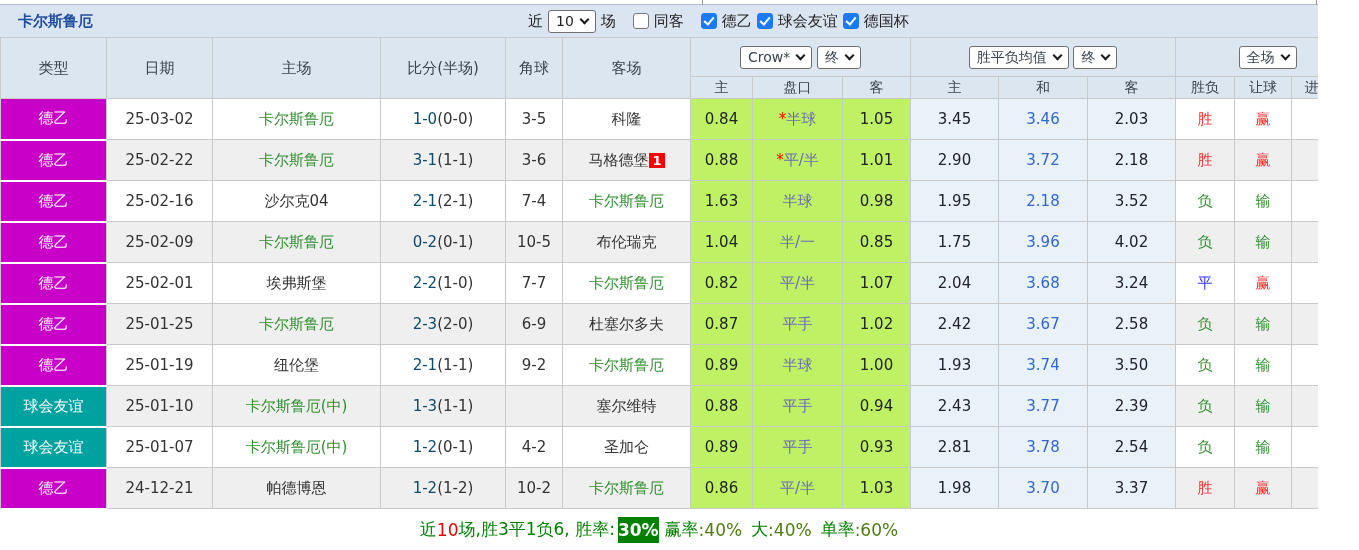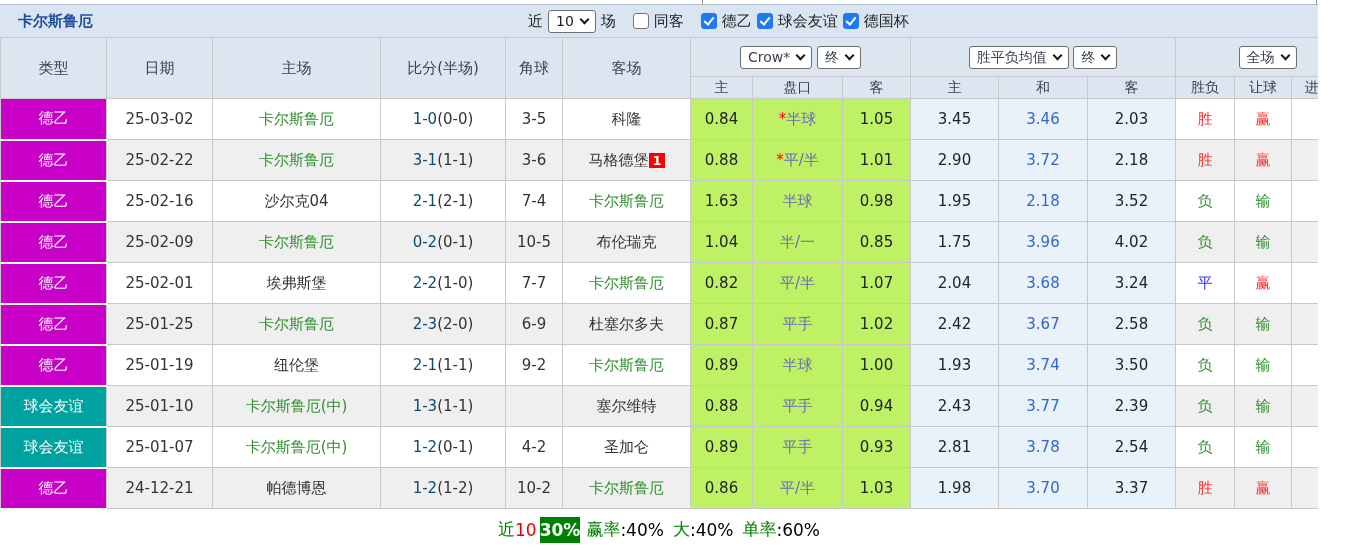--- a/index.html
+++ b/index.html
@@ -57,21 +57,21 @@
   .avg-side { color: #21222e; }
   .avg-draw { color: #3366cc; }
 
   .t-red { color: #ff3030; }
   .t-green { color: #2f8f2f; }
   .t-blue { color: #3333ff; }
 
   .footer { height: 40px; display: flex; align-items: center; justify-content: center; font-size: 17px; background: #fff; }
   .f-green { color: #008000; }
   .f-red { color: #e60000; }
-  .f-blue { color: #000000; }
+  .f-blue { color: #4d7c0f; }
   .f-badge { background: #008000; color: #fff; font-weight: bold; padding: 3px 0; margin: 0 6px 0 3px; }
   .ml { margin-left: 9px; }
 </style>
 </head>
 <body>
 
 <div class="page">
 
   <div class="topstrip">
     <i class="vline"></i>
@@ -335,20 +335,21 @@
           <td class="pl t-red">胜</td>
           <td class="pl t-red">赢</td>
           <td class="pl t-blue">走</td>
         </tr>
       </tbody>
   </table>
 
   <div class="footer">
     <span class="f-green">近</span>
     <span class="f-red">10</span>
+    <span class="f-green">场,胜3平1负6, 胜率:</span>
     <span class="f-badge">30%</span>
     <span class="f-green">赢率</span>
     <span class="f-blue">:40%</span>
     <span class="f-green ml">大</span>
     <span class="f-blue">:40%</span>
     <span class="f-green ml">单率</span>
     <span class="f-blue">:60%</span>
   </div>
 
 </div>

